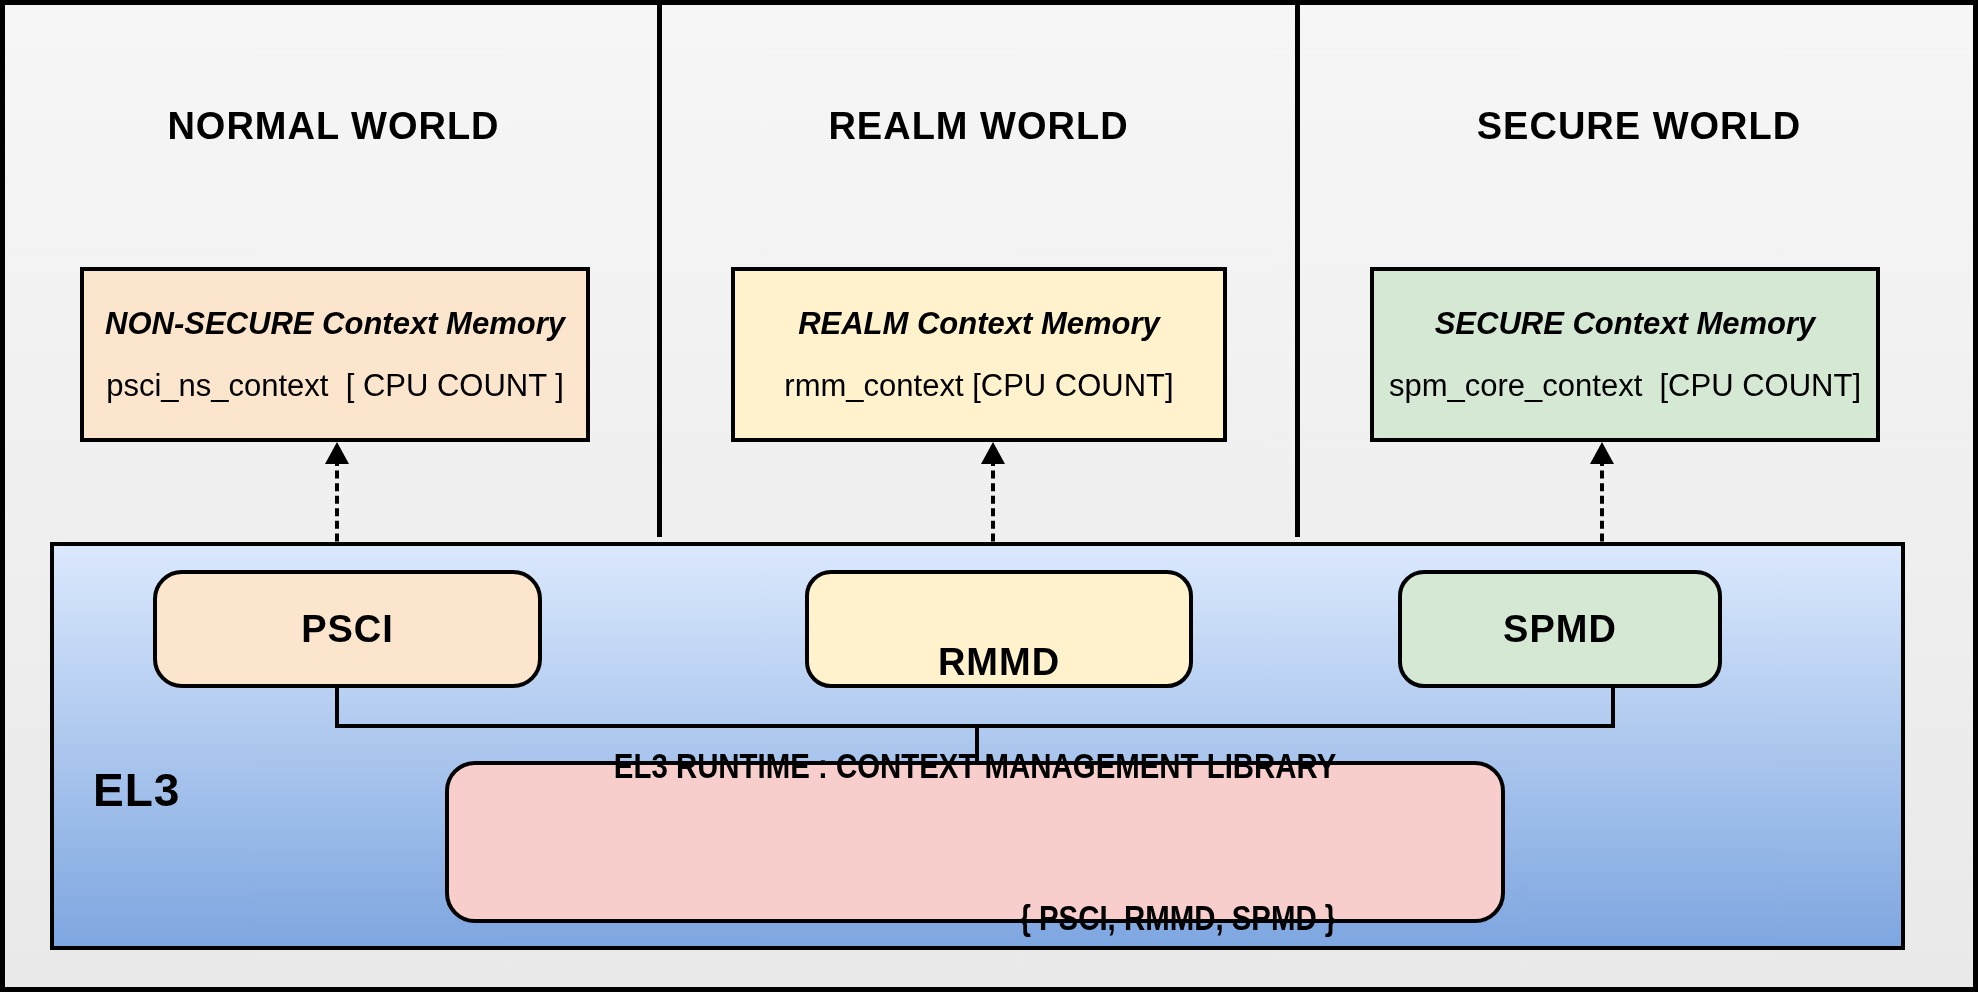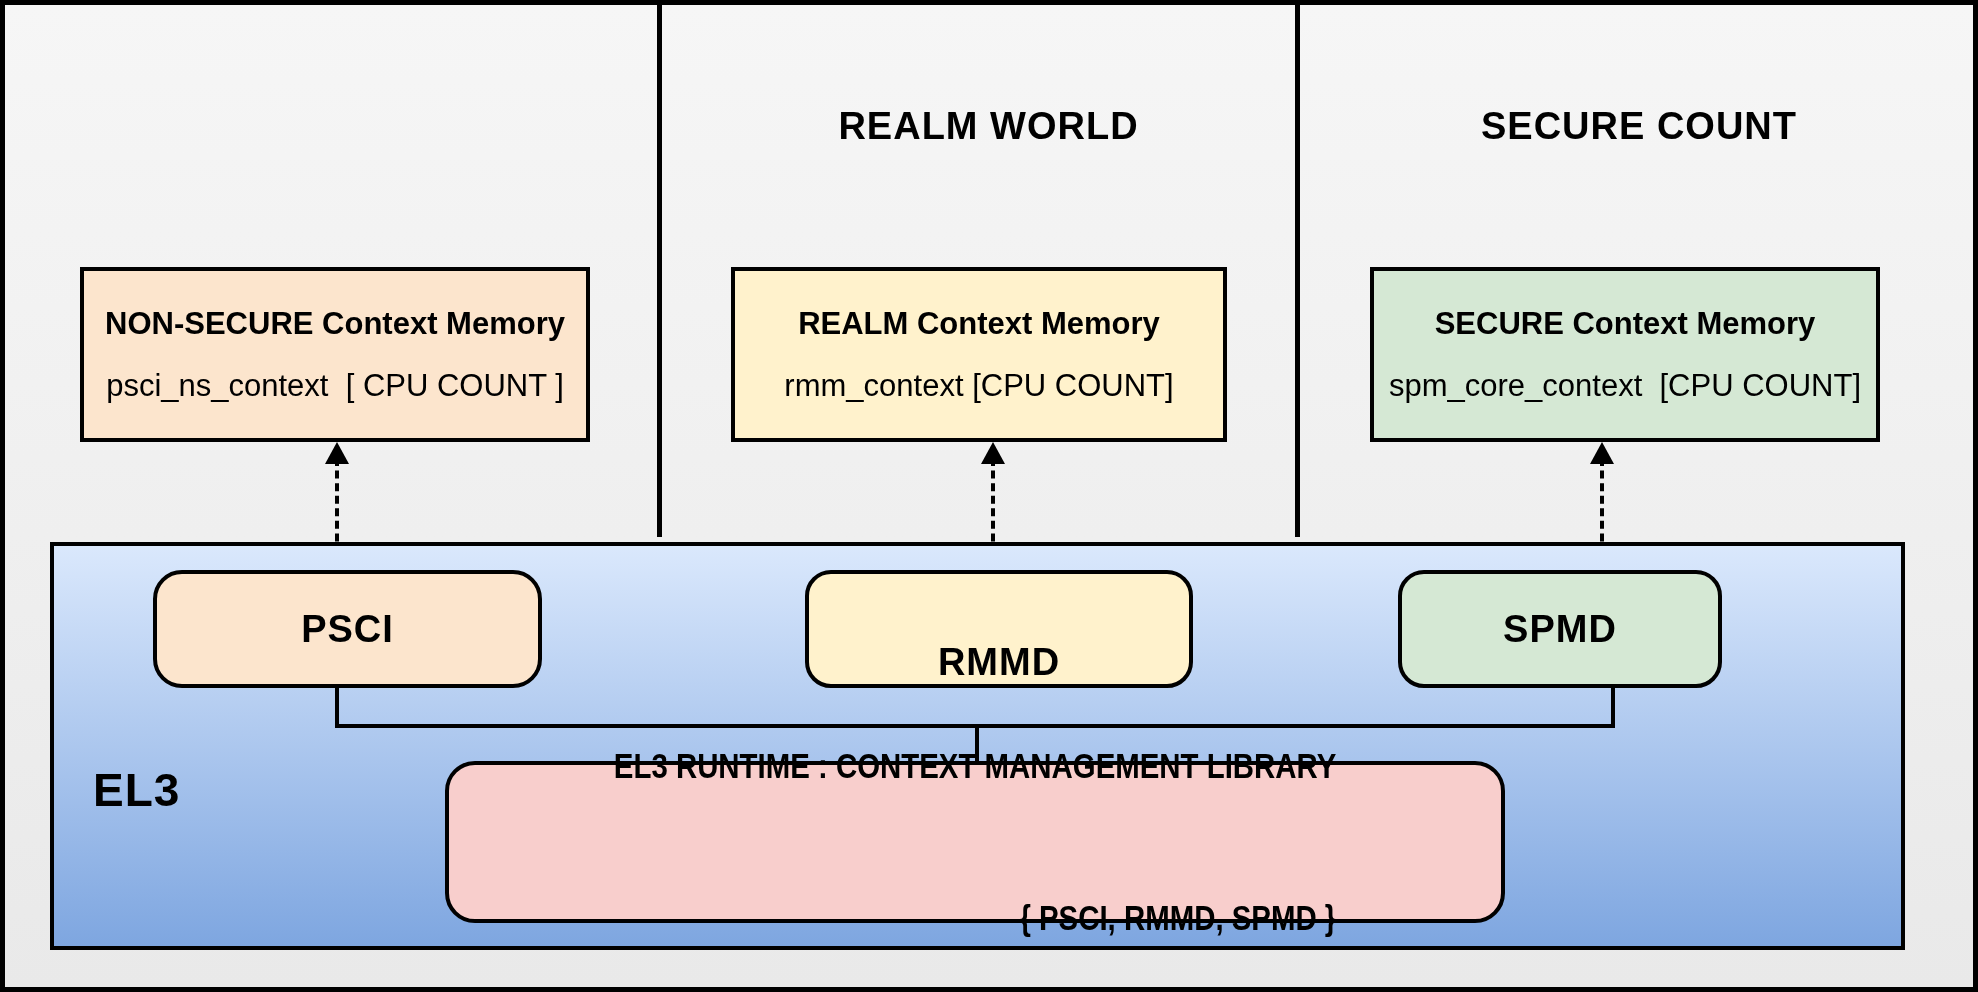--- a/index.html
+++ b/index.html
@@ -20,21 +20,21 @@
     position:absolute;top:100px;
     font-size:38px;font-weight:bold;letter-spacing:1px;
     text-align:center;
   }
   .mem-box{
     position:absolute;top:262px;height:175px;
     box-sizing:border-box;border:4px solid #000;
     display:flex;flex-direction:column;align-items:center;justify-content:center;
     gap:26px;
   }
-  .mem-title{font-size:31px;font-weight:bold;white-space:pre;}
+  .mem-title{font-size:31px;font-weight:bold;white-space:pre;font-style:italic;}
   .mem-body{font-size:31px;white-space:pre;}
   .dashed-arrow{position:absolute;width:24px;}
   .dashed-arrow .shaft{
     position:absolute;left:10px;top:16px;bottom:16px;width:0;
     border-left:4px dashed #000;
   }
   .dashed-arrow .head-up{
     position:absolute;left:0;top:0;width:0;height:0;
     border-left:12px solid transparent;border-right:12px solid transparent;
     border-bottom:22px solid #000;
@@ -71,22 +71,23 @@
   }
 </style>
 </head>
 <body>
 
 <div class="stage">
 
   <div class="divider" style="left:652px;"></div>
   <div class="divider" style="left:1290px;"></div>
 
-  <div class="world-title" style="left:657px;width:633px;margin-left:10px;">REALM WORLD</div>
-  <div class="world-title" style="left:1295px;width:678px;">SECURE COUNT</div>
+  <div class="world-title" style="left:5px;width:647px;">NORMAL WORLD</div>
+  <div class="world-title" style="left:657px;width:633px;">REALM WORLD</div>
+  <div class="world-title" style="left:1295px;width:678px;">SECURE WORLD</div>
 
   <div class="mem-box" style="left: 75px; width: 510px; background-color: rgb(252, 229, 205);">
     <div class="mem-title">NON-SECURE Context Memory</div>
     <div class="mem-body">psci_ns_context  [ CPU COUNT ]</div>
   </div>
   <div class="mem-box" style="left: 726px; width: 496px; background-color: rgb(255, 242, 204);">
     <div class="mem-title">REALM Context Memory</div>
     <div class="mem-body">rmm_context [CPU COUNT]</div>
   </div>
   <div class="mem-box" style="left: 1365px; width: 510px; background-color: rgb(213, 232, 212);">

